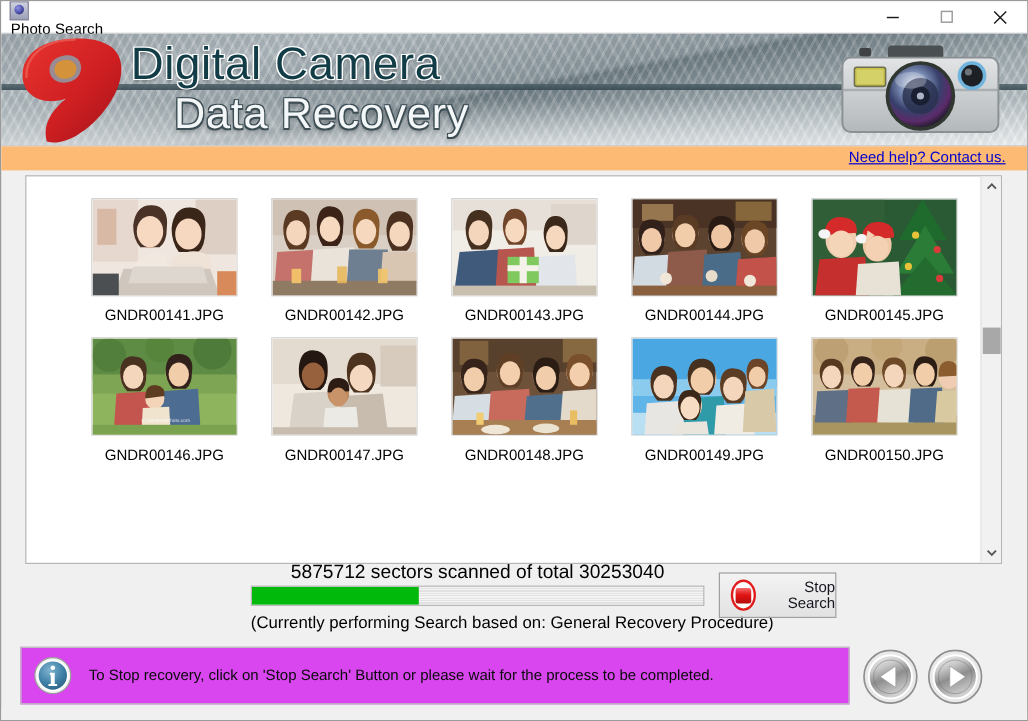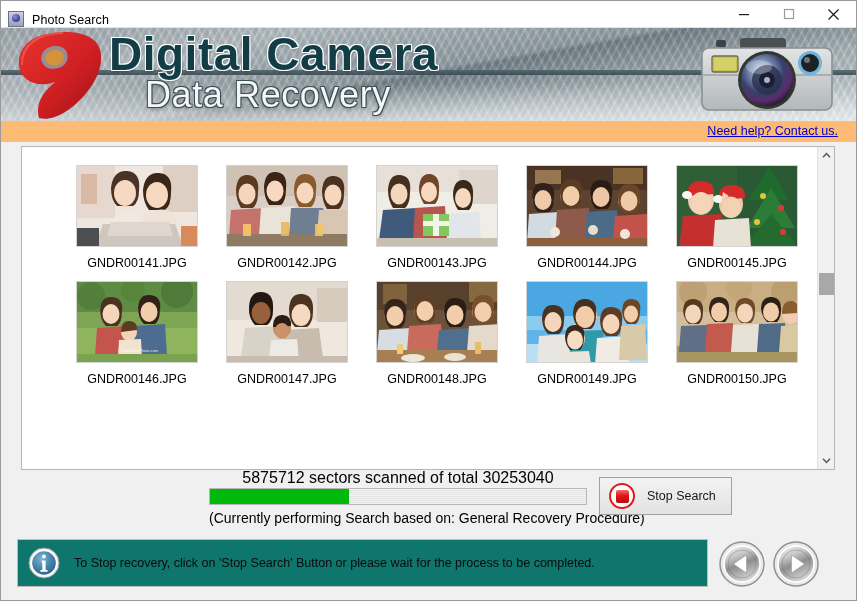--- a/index.html
+++ b/index.html
@@ -24,21 +24,22 @@
     overflow: hidden;
   }
 
   
   .titlebar {
     position: relative;
     height: 26px;
     background: #ffffff;
     border-bottom: 1px solid #e3e3e3;
     display: flex;
-    align-items: flex-end;
+    align-items: flex-start;
+    flex-direction: column;
   }
   .title-icon {
     width: 16px; height: 16px;
     margin-left: 7px;
     border: 1px solid #6f6f8a;
     background: linear-gradient(#cfd2de, #9ba0b5);
     position: relative;
     box-sizing: border-box;
     flex: 0 0 auto;
   }
@@ -105,22 +106,22 @@
     width: 108px;
     height: 92px;
   }
   .brand-text {
     position: absolute;
     left: 108px;
     top: 4px;
     width: 480px;
   }
   .brand-line1 {
-    font-size: 46px;
-    font-weight: bold;
+    font-size: 38px;
+    font-weight: normal;
     color: #123d47;
     letter-spacing: 0.5px;
     text-shadow:
       -1px -1px 0 #ffffff, 1px -1px 0 #ffffff,
       -1px 1px 0 #ffffff, 1px 1px 0 #ffffff,
       0 2px 3px rgba(0,0,0,0.28);
     line-height: 44px;
     white-space: nowrap;
   }
   .brand-line2 {
@@ -273,28 +274,29 @@
     font-size: 14px;
     color: #000;
     white-space: nowrap;
   }
 
   
   .stop-button {
     position: absolute;
     left: 598px;
     top: 476px;
-    width: 133px;
+    width: 98px;
     height: 38px;
     background: linear-gradient(#f3f3f3, #e2e2e2);
     border: 1px solid #a0a0a0;
     box-sizing: border-box;
     display: flex;
     align-items: center;
     cursor: pointer;
+    text-align: right;
   }
   .stop-icon {
     margin-left: 9px;
     width: 26px; height: 26px;
     border-radius: 50%;
     border: 2px solid #e01b1b;
     box-sizing: border-box;
     display: flex;
     align-items: center;
     justify-content: center;
@@ -312,21 +314,21 @@
     color: #16161f;
   }
 
   
   .info-panel {
     position: absolute;
     left: 16px;
     top: 538px;
     width: 691px;
     height: 48px;
-    background: #0f766e;
+    background: #d946ef;
     border: 1px solid #bdbdbd;
     box-sizing: border-box;
     display: flex;
     align-items: center;
   }
   .info-icon {
     margin-left: 10px;
     width: 32px; height: 32px;
     flex: 0 0 auto;
   }

